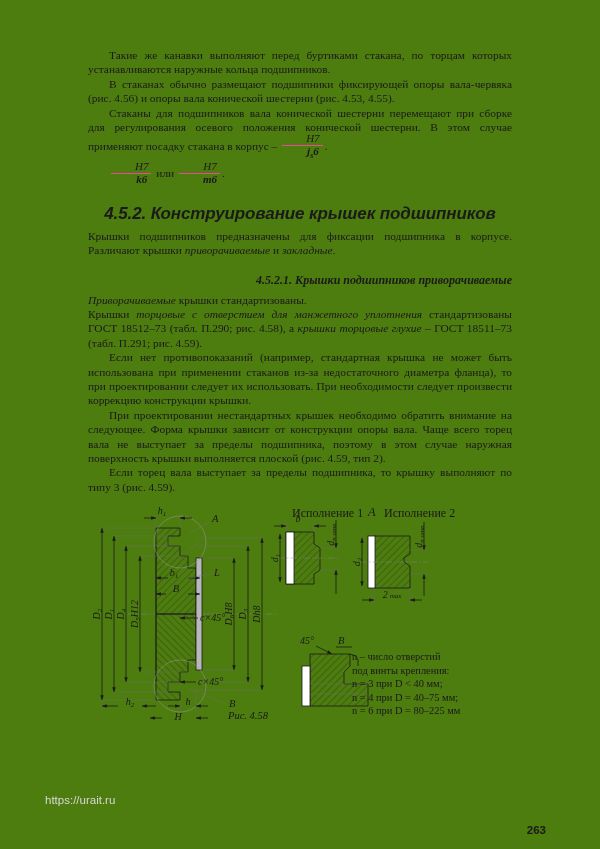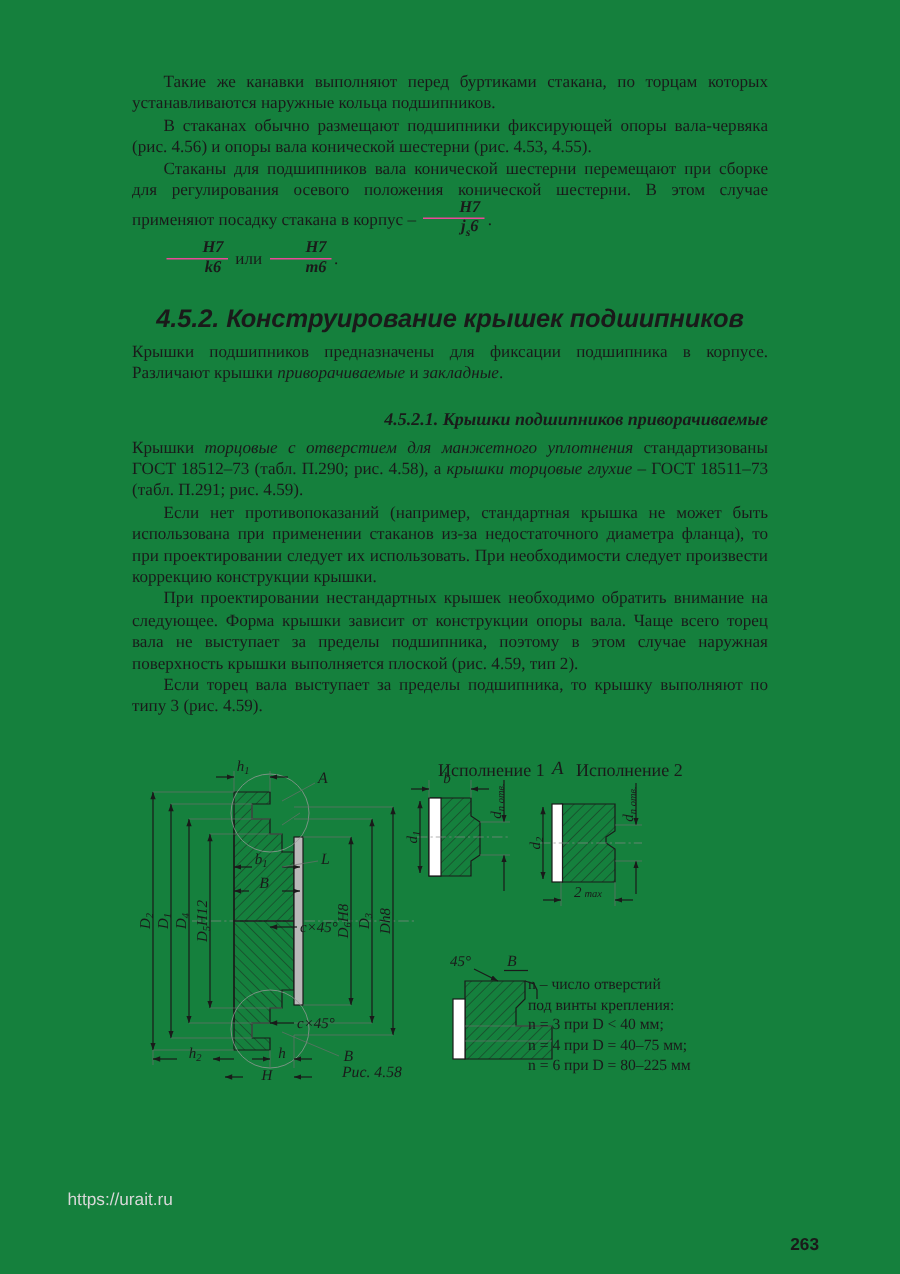--- a/index.html
+++ b/index.html
@@ -11,21 +11,21 @@
     width: 600px;
     height: 849px;
     position: relative;
     font-family: "Liberation Serif", serif;
     color: #1a1a1a;
     overflow: hidden;
   }
   .page {
     position: absolute;
     inset: 0;
-    background: #15803d;
+    background: #4d7c0f;
   }
   .content {
     position: absolute;
     left: 88px;
     top: 48px;
     width: 424px;
   }
 
   
   p.para {
@@ -62,21 +62,21 @@
     display: inline-block;
     vertical-align: middle;
     text-align: center;
     font-style: italic;
     font-size: 11px;
     line-height: 1.08;
     margin: 0 2px;
     position: relative;
     top: -1px;
   }
-  .frac .num { display: block; padding: 0 3px; font-weight: bold; }
+  .frac .num { display: block; padding: 0 3px; }
   .frac .den { display: block; padding: 0 3px; border-top: 1px solid #ec4899; font-weight: bold; }
   .frac sub { font-size: 72%; }
   .fracline { line-height: 22px; }
 
   
   .figure {
     position: absolute;
     left: 88px;
     top: 498px;
     width: 424px;
@@ -159,20 +159,21 @@
     <p class="para fracline"><span>Стаканы для подшипников вала конической шестерни перемещают при сборке для регулирования осевого положения конической шестерни. В этом случае применяют посадку стакана в корпус – </span><span class="frac"><span class="num">H7</span><span class="den"><span>j</span><sub>s</sub><span>6</span></span></span>.</p>
 
     <p class="para fracline"><span class="frac"><span class="num">H7</span><span class="den">k6</span></span><span> или </span><span class="frac"><span class="num">H7</span><span class="den">m6</span></span>.</p>
 
     <h2 class="section-title">4.5.2. Конструирование крышек подшипников</h2>
 
     <p class="para noindent"><span>Крышки подшипников предназначены для фиксации подшипника в корпусе. Различают крышки </span><span class="it">приворачиваемые</span><span> и </span><span class="it">закладные</span>.</p>
 
     <h3 class="subsection-title">4.5.2.1. Крышки подшипников приворачиваемые</h3>
 
+    <p class="para noindent"><span class="it">Приворачиваемые</span><span> крышки стандартизованы.</span></p>
 
     <p class="para noindent"><span>Крышки </span><span class="it">торцовые с отверстием для манжетного уплотнения</span><span> стандартизованы ГОСТ 18512–73 (табл. П.290; рис. 4.58), а </span><span class="it">крышки торцовые глухие</span><span> – ГОСТ 18511–73 (табл. П.291; рис. 4.59).</span></p>
 
     <p class="para">Если нет противопоказаний (например, стандартная крышка не может быть использована при применении стаканов из-за недостаточного диаметра фланца), то при проектировании следует их использовать. При необходимости следует произвести коррекцию конструкции крышки.</p>
 
     <p class="para">При проектировании нестандартных крышек необходимо обратить внимание на следующее. Форма крышки зависит от конструкции опоры вала. Чаще всего торец вала не выступает за пределы подшипника, поэтому в этом случае наружная поверхность крышки выполняется плоской (рис. 4.59, тип 2).</p>
 
     <p class="para">Если торец вала выступает за пределы подшипника, то крышку выполняют по типу 3 (рис. 4.59).</p>
   </div>
 

